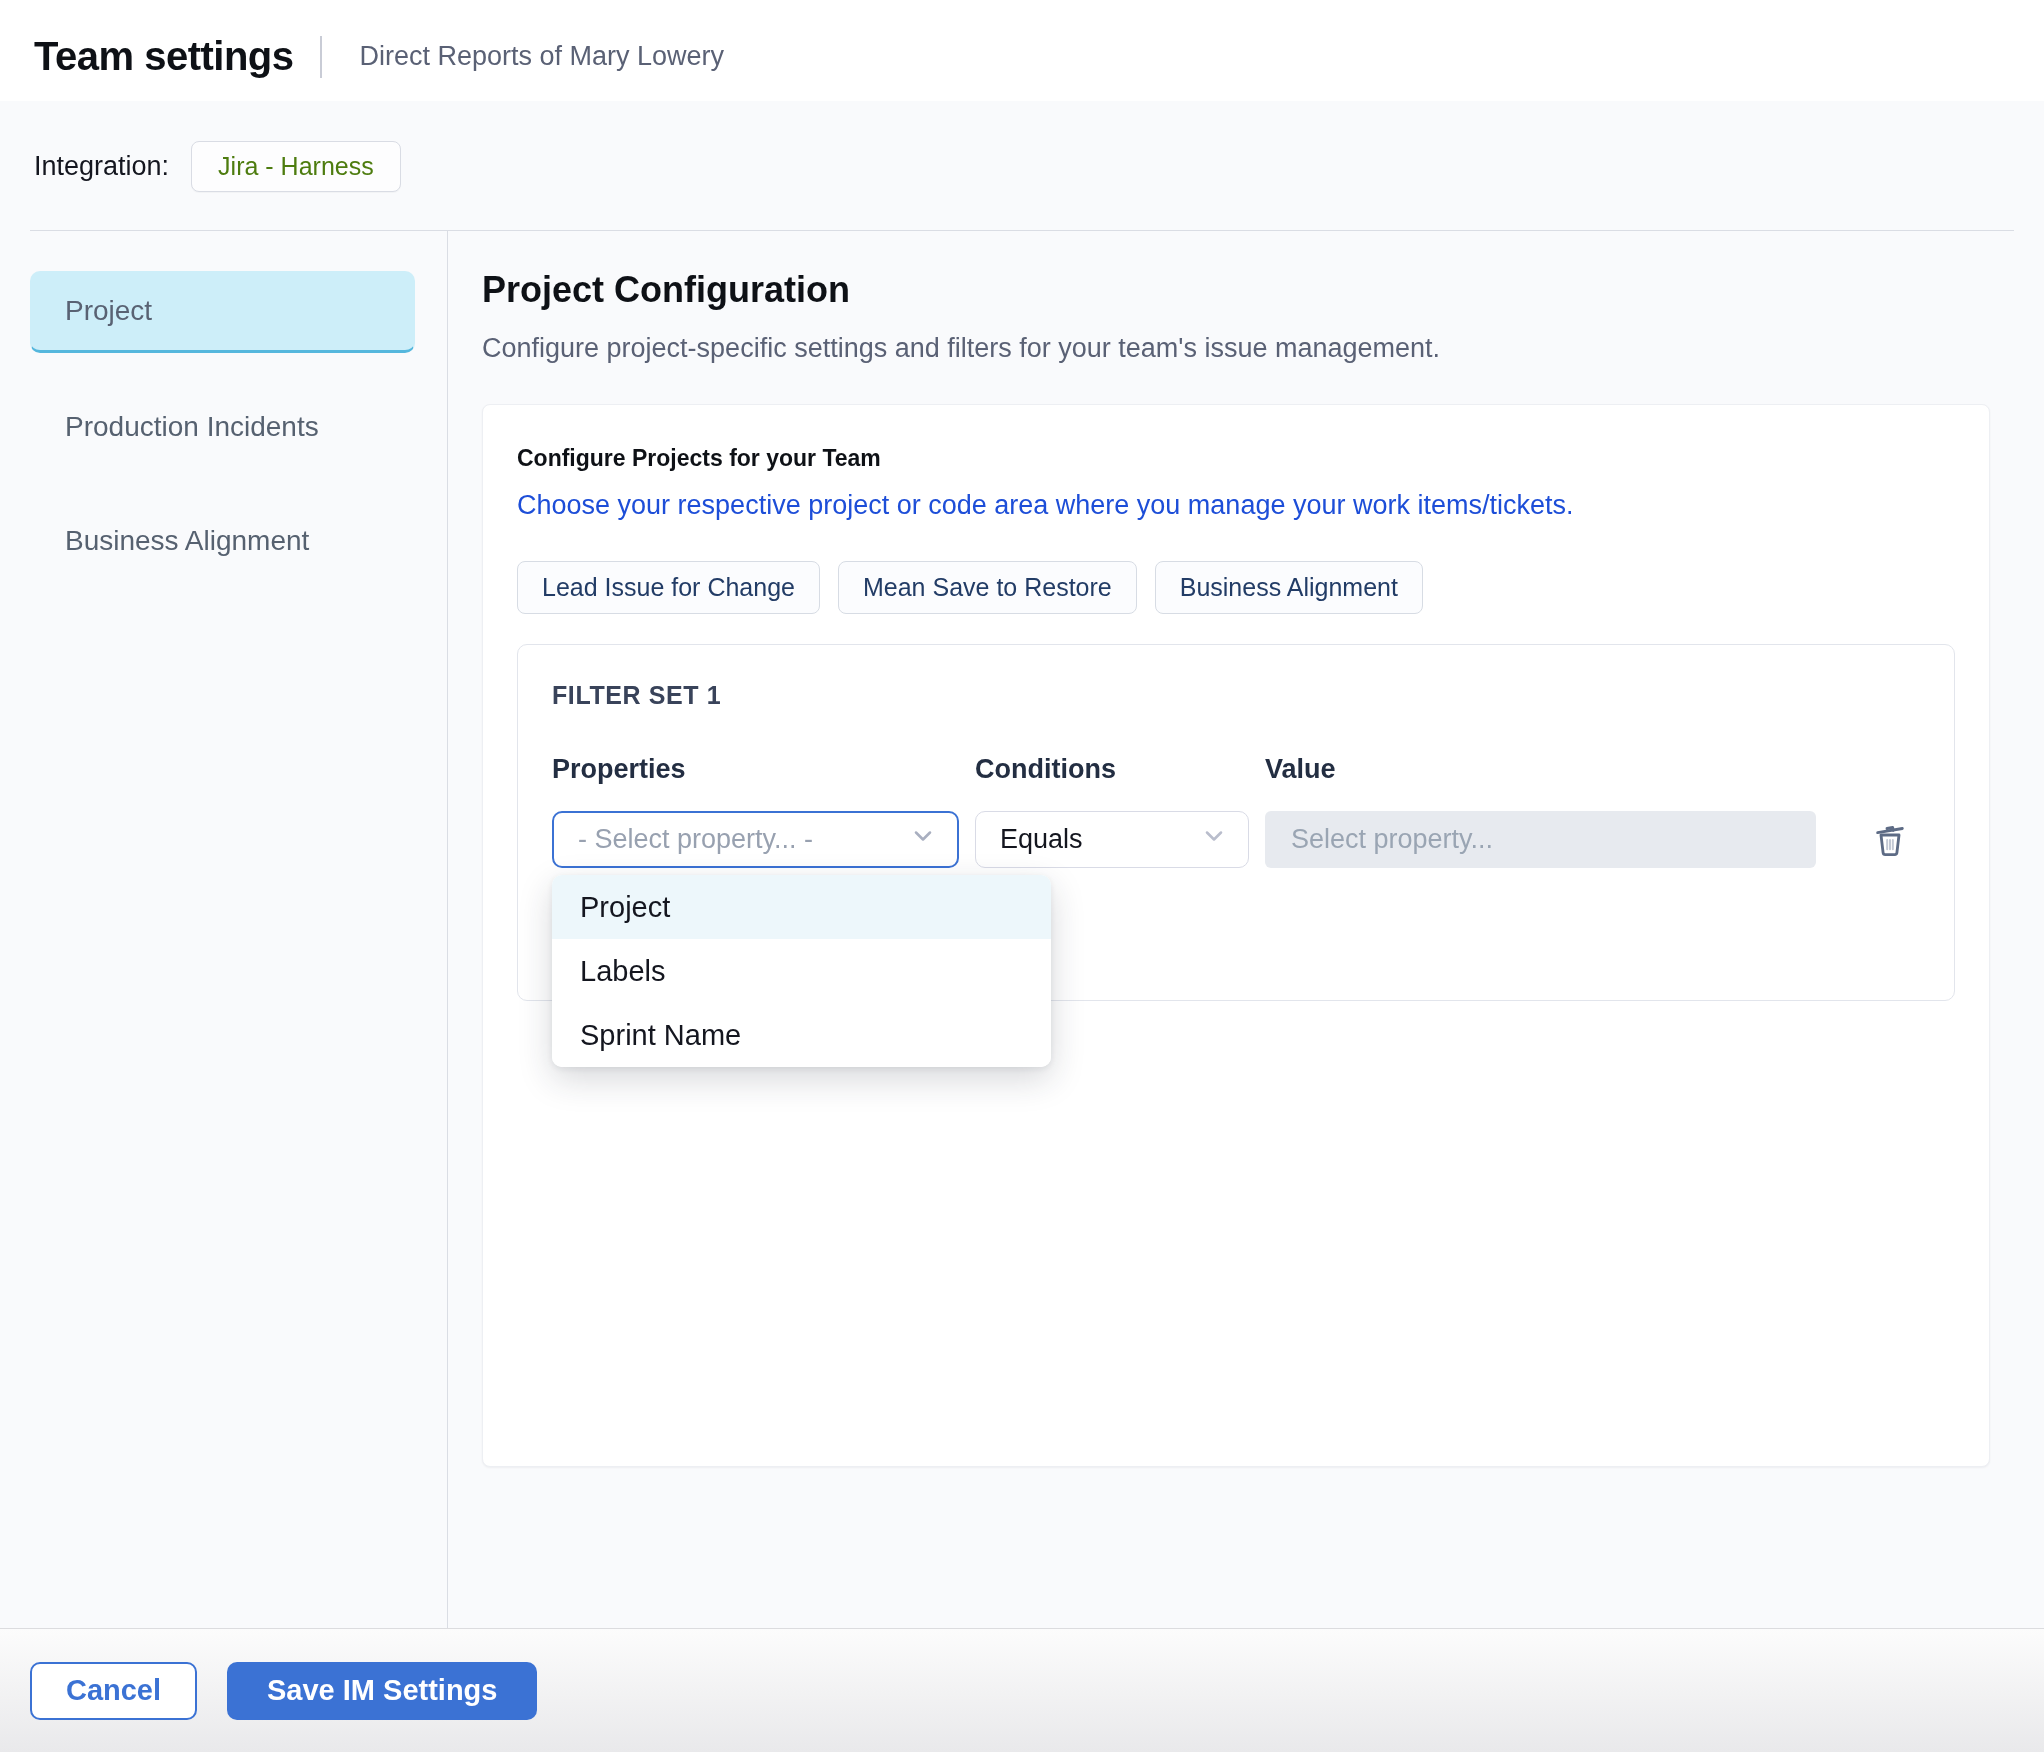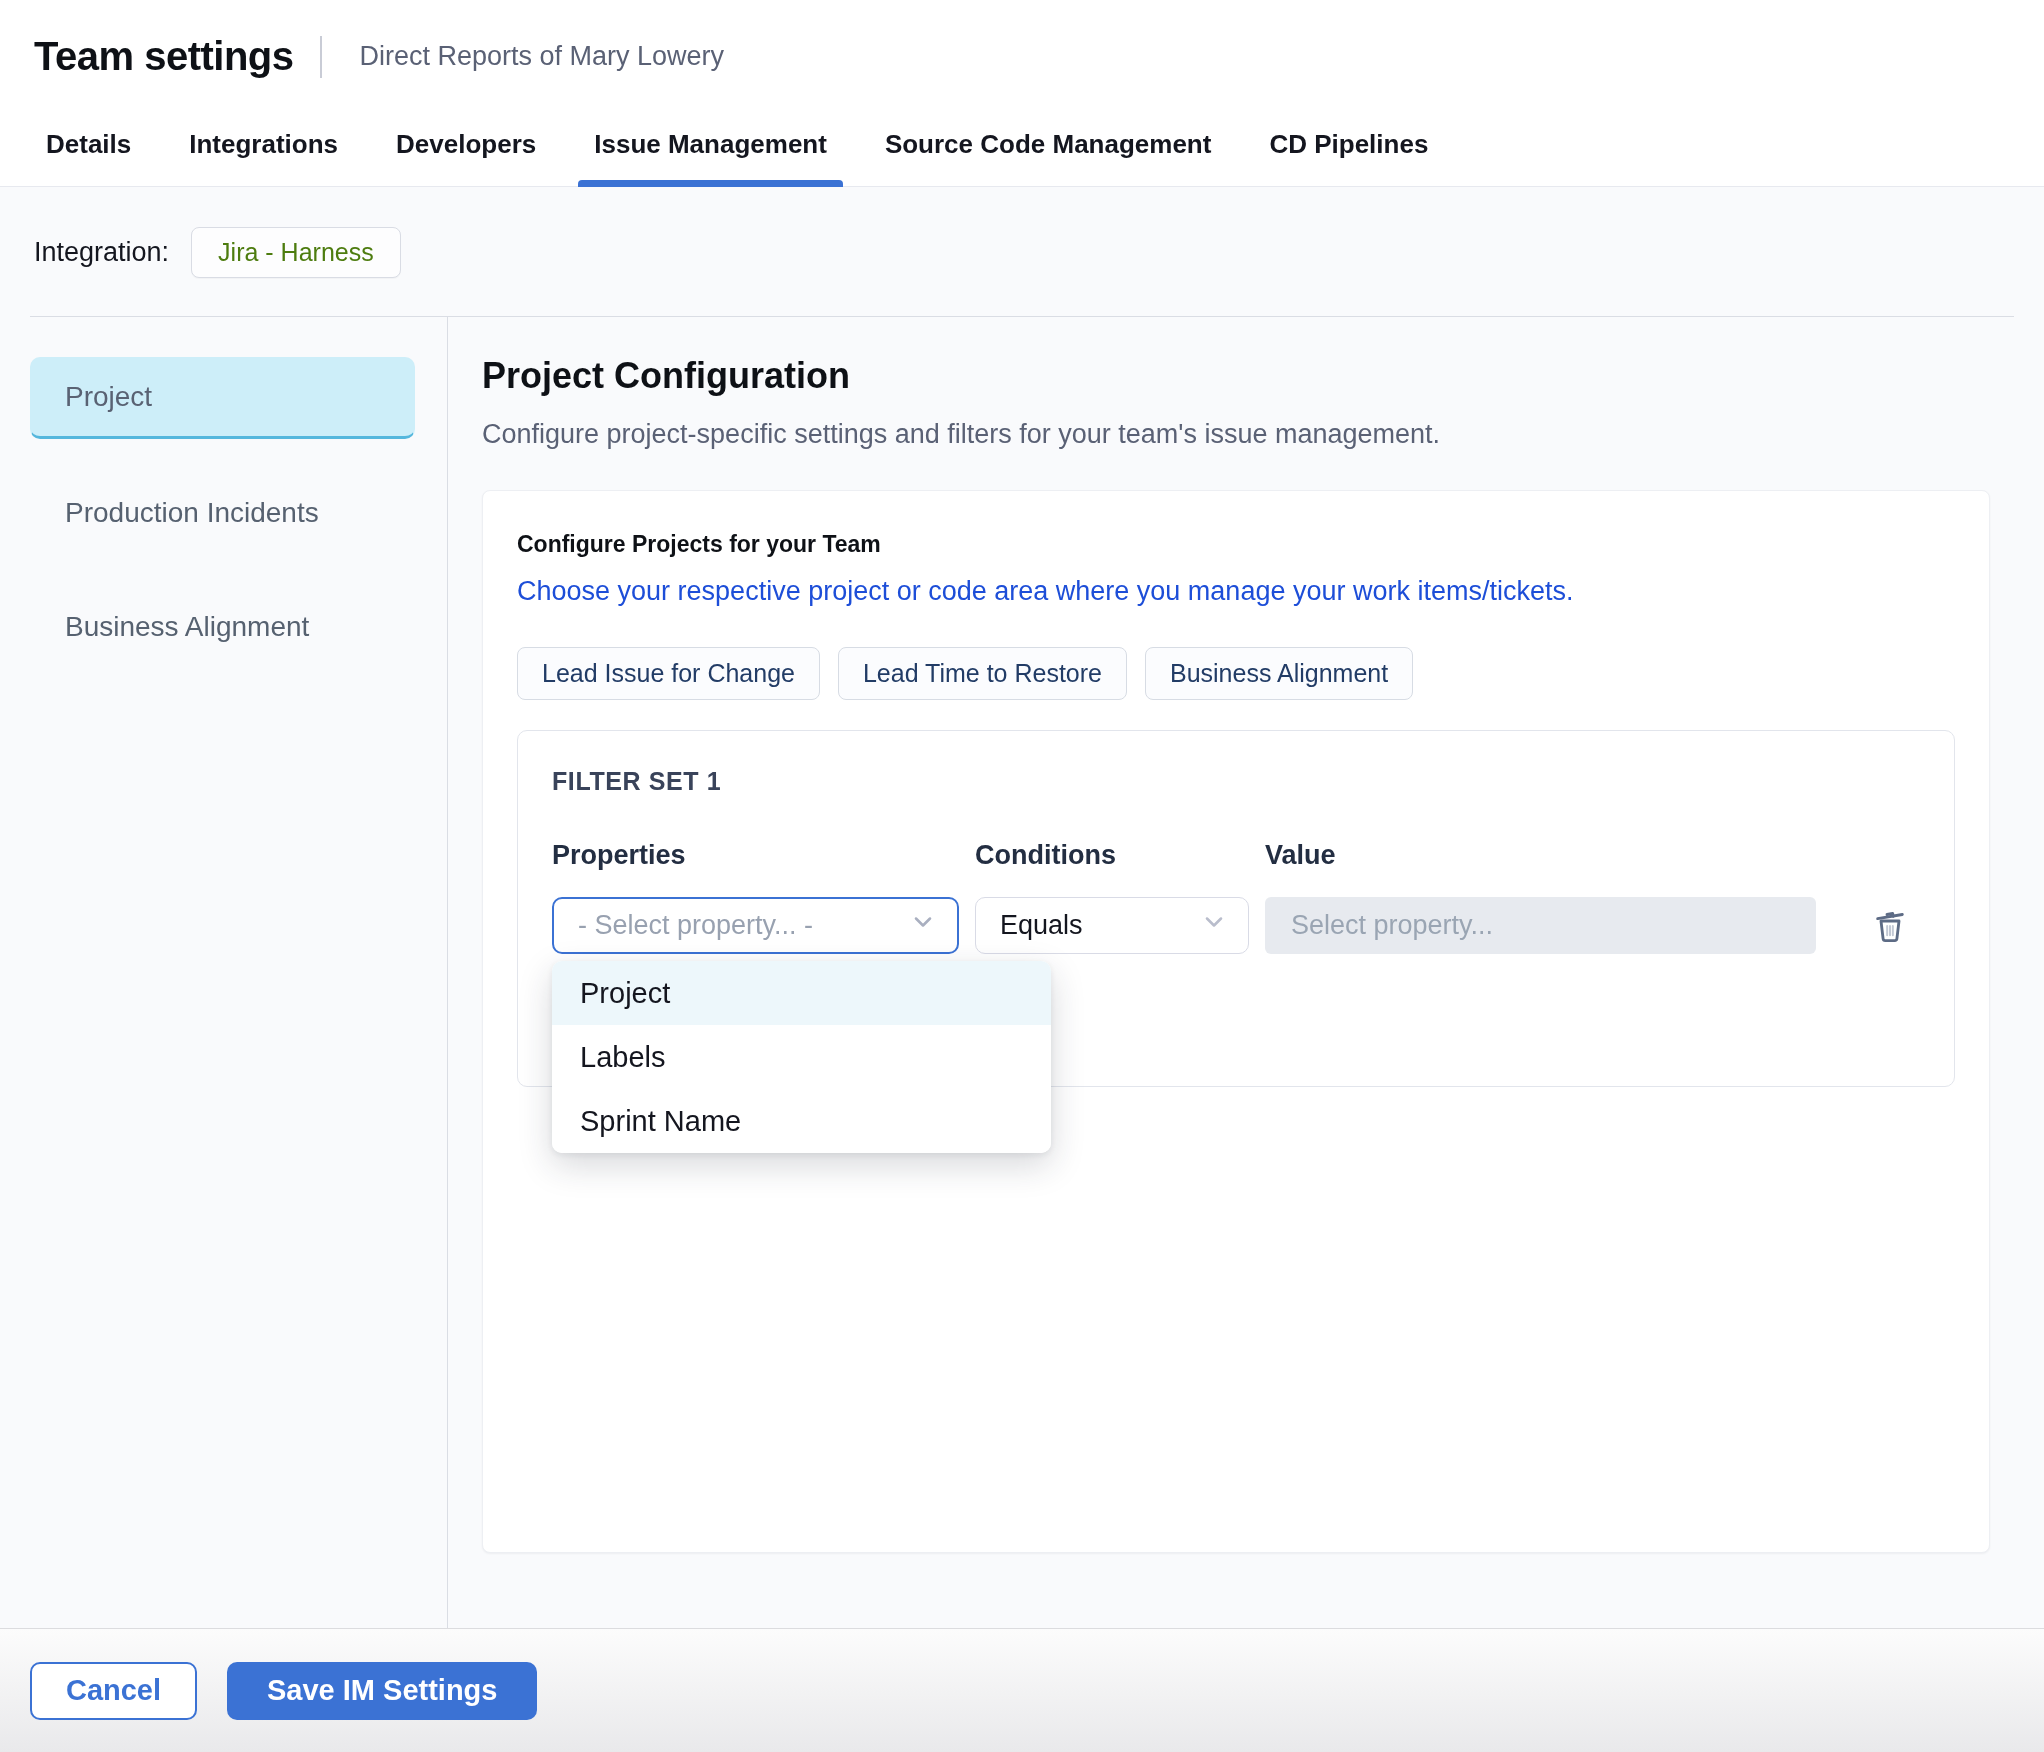--- a/index.html
+++ b/index.html
@@ -83,28 +83,20 @@
 <body>
 
 <div class="page">
 
   <div class="header">
     <div class="header-top">
       <span class="page-title">Team settings</span>
       <span class="title-sep"></span>
       <span class="page-subtitle">Direct Reports of Mary Lowery</span>
     </div>
-    <div class="tabs">
-      <div class="tab">Details</div>
-      <div class="tab">Integrations</div>
-      <div class="tab">Developers</div>
-      <div class="tab active">Issue Management</div>
-      <div class="tab">Source Code Management</div>
-      <div class="tab">CD Pipelines</div>
-    </div>
   </div>
 
   <div class="integration-row">
     <span class="integration-label">Integration:</span>
     <span class="integration-chip">Jira - Harness</span>
   </div>
   <div class="divider-h"></div>
 
   <div class="body-row">
 
@@ -117,21 +109,21 @@
     <div class="content">
       <h1>Project Configuration</h1>
       <div class="page-desc">Configure project-specific settings and filters for your team's issue management.</div>
 
       <div class="outer-card">
         <h2>Configure Projects for your Team</h2>
         <div class="card-desc">Choose your respective project or code area where you manage your work items/tickets.</div>
 
         <div class="chips">
           <div class="chip">Lead Issue for Change</div>
-          <div class="chip">Lead Time to Restore</div>
+          <div class="chip">Mean Save to Restore</div>
           <div class="chip">Business Alignment</div>
         </div>
 
         <div class="filter-card">
           <div class="fs-title">FILTER SET 1</div>
 
           <div class="filter-grid labels-row">
             <div class="col-label">Properties</div>
             <div class="col-label">Conditions</div>
             <div class="col-label">Value</div>

